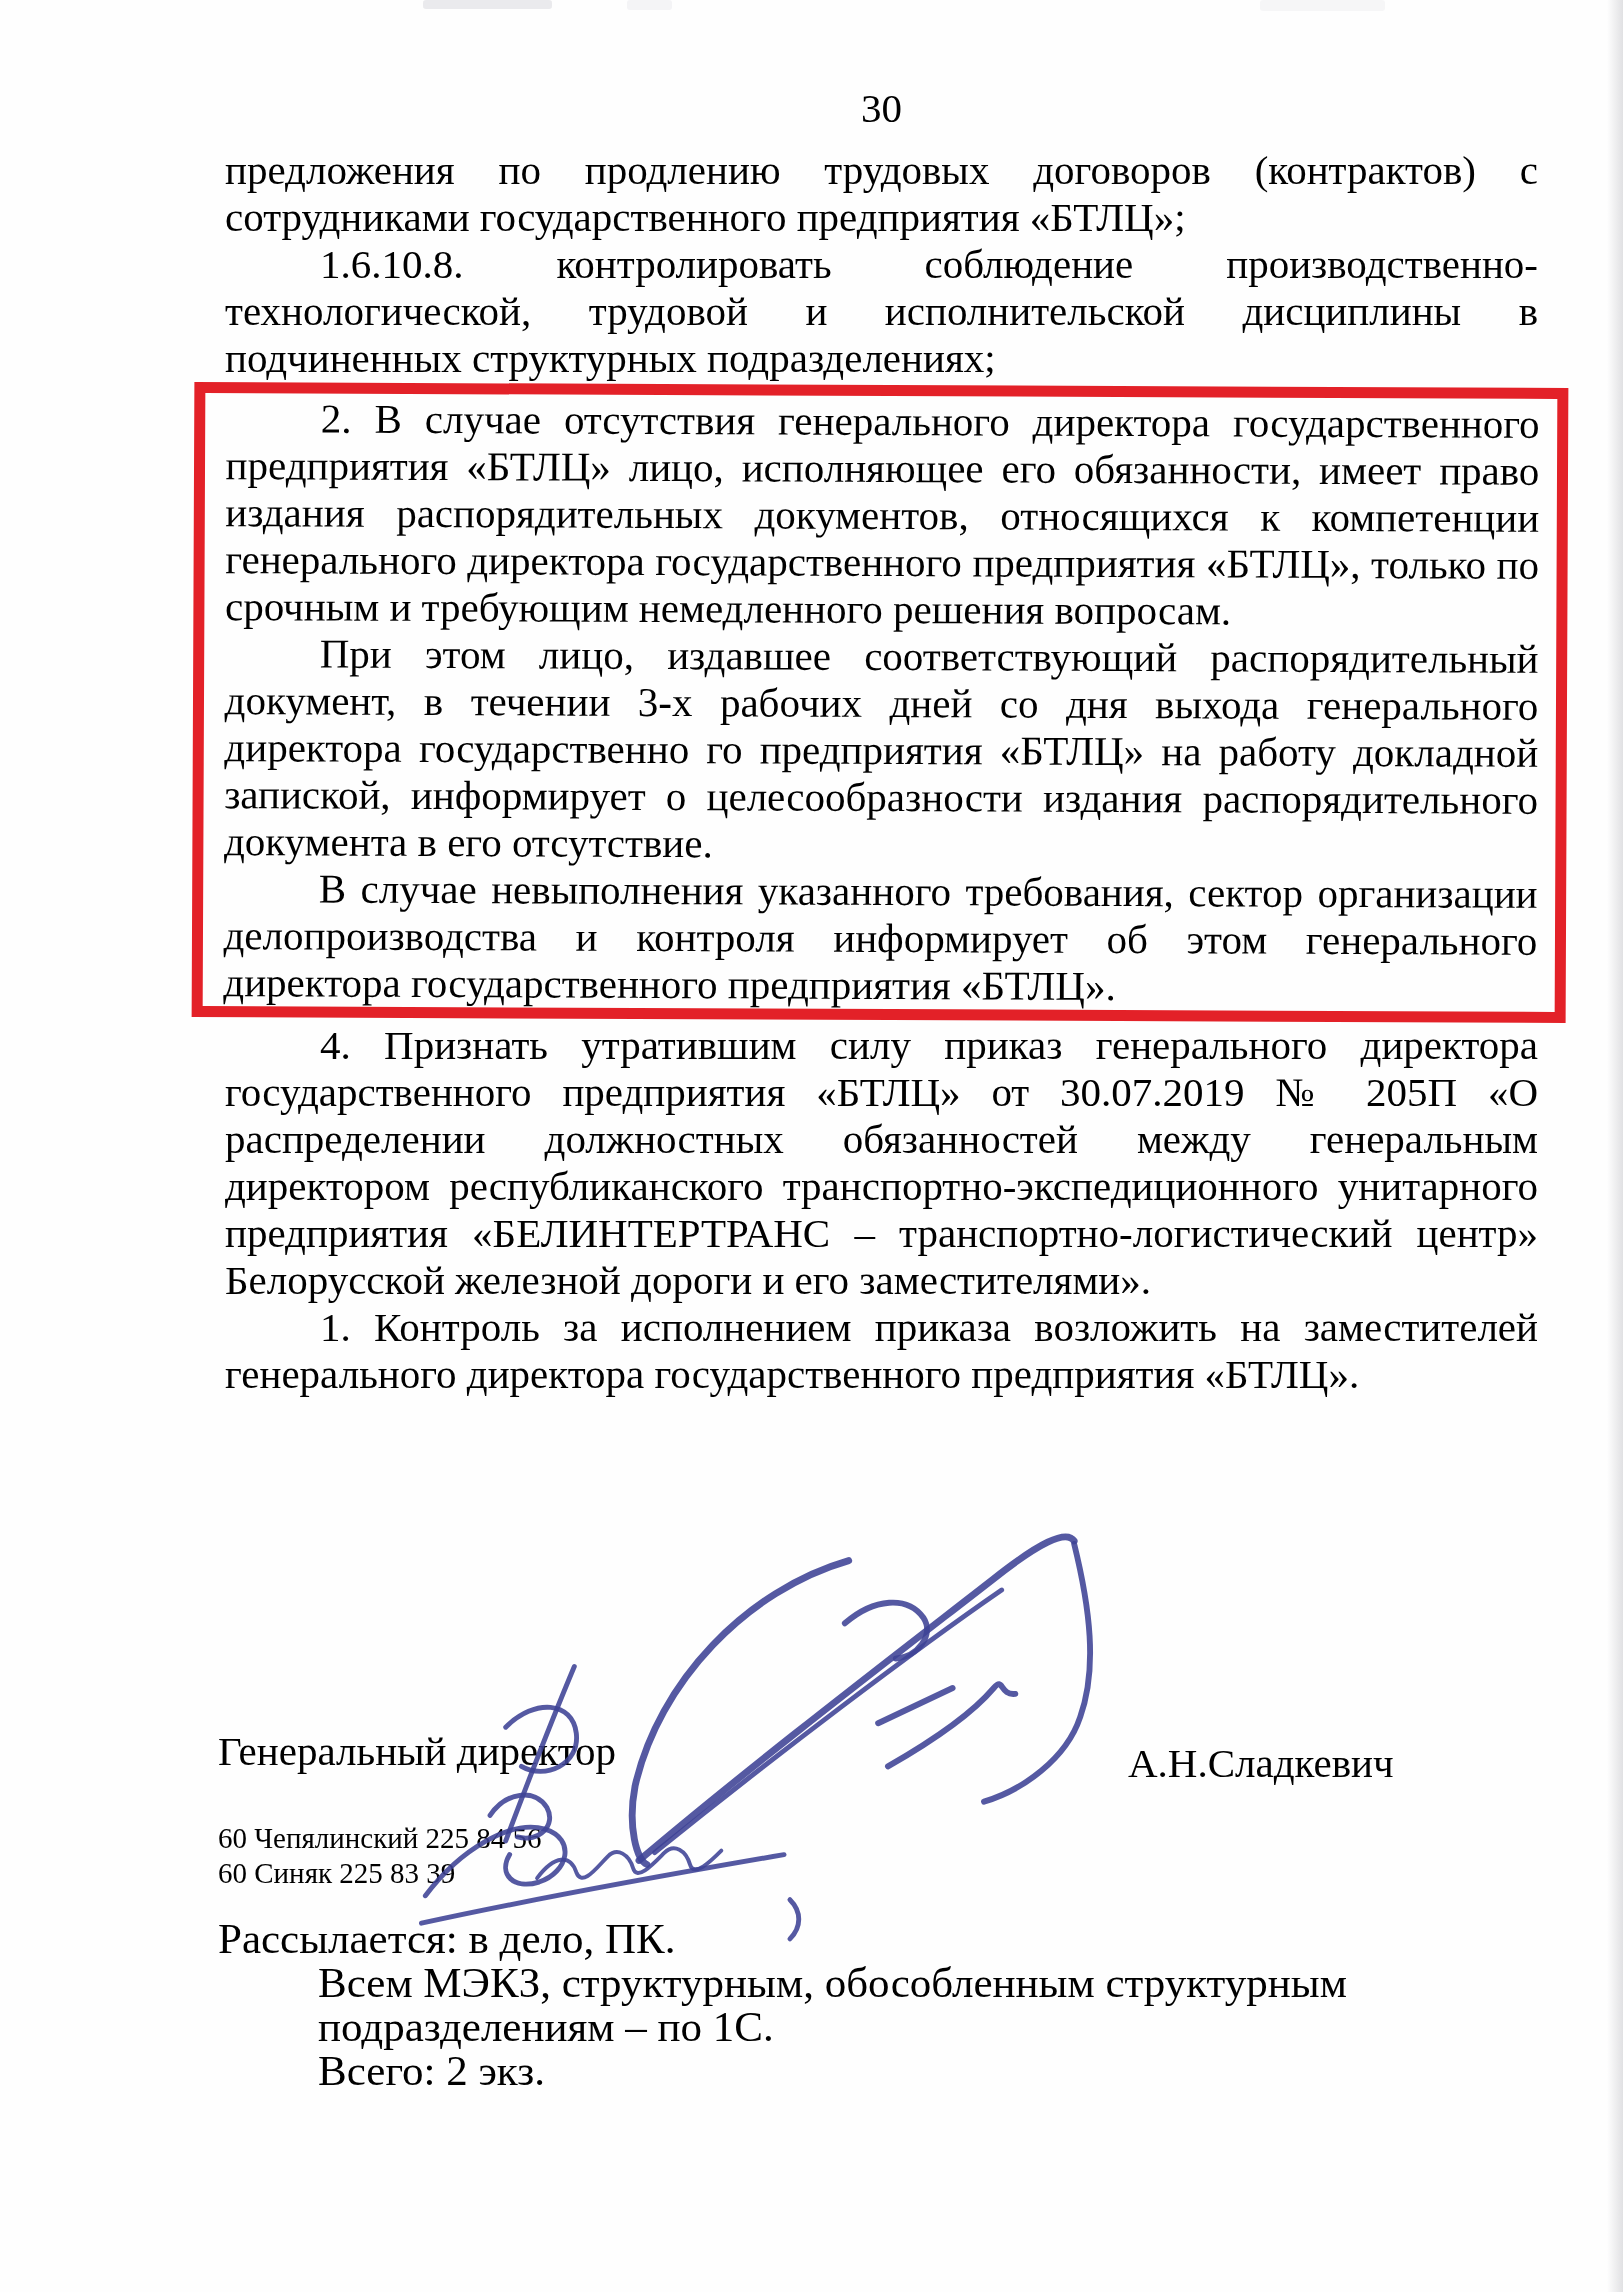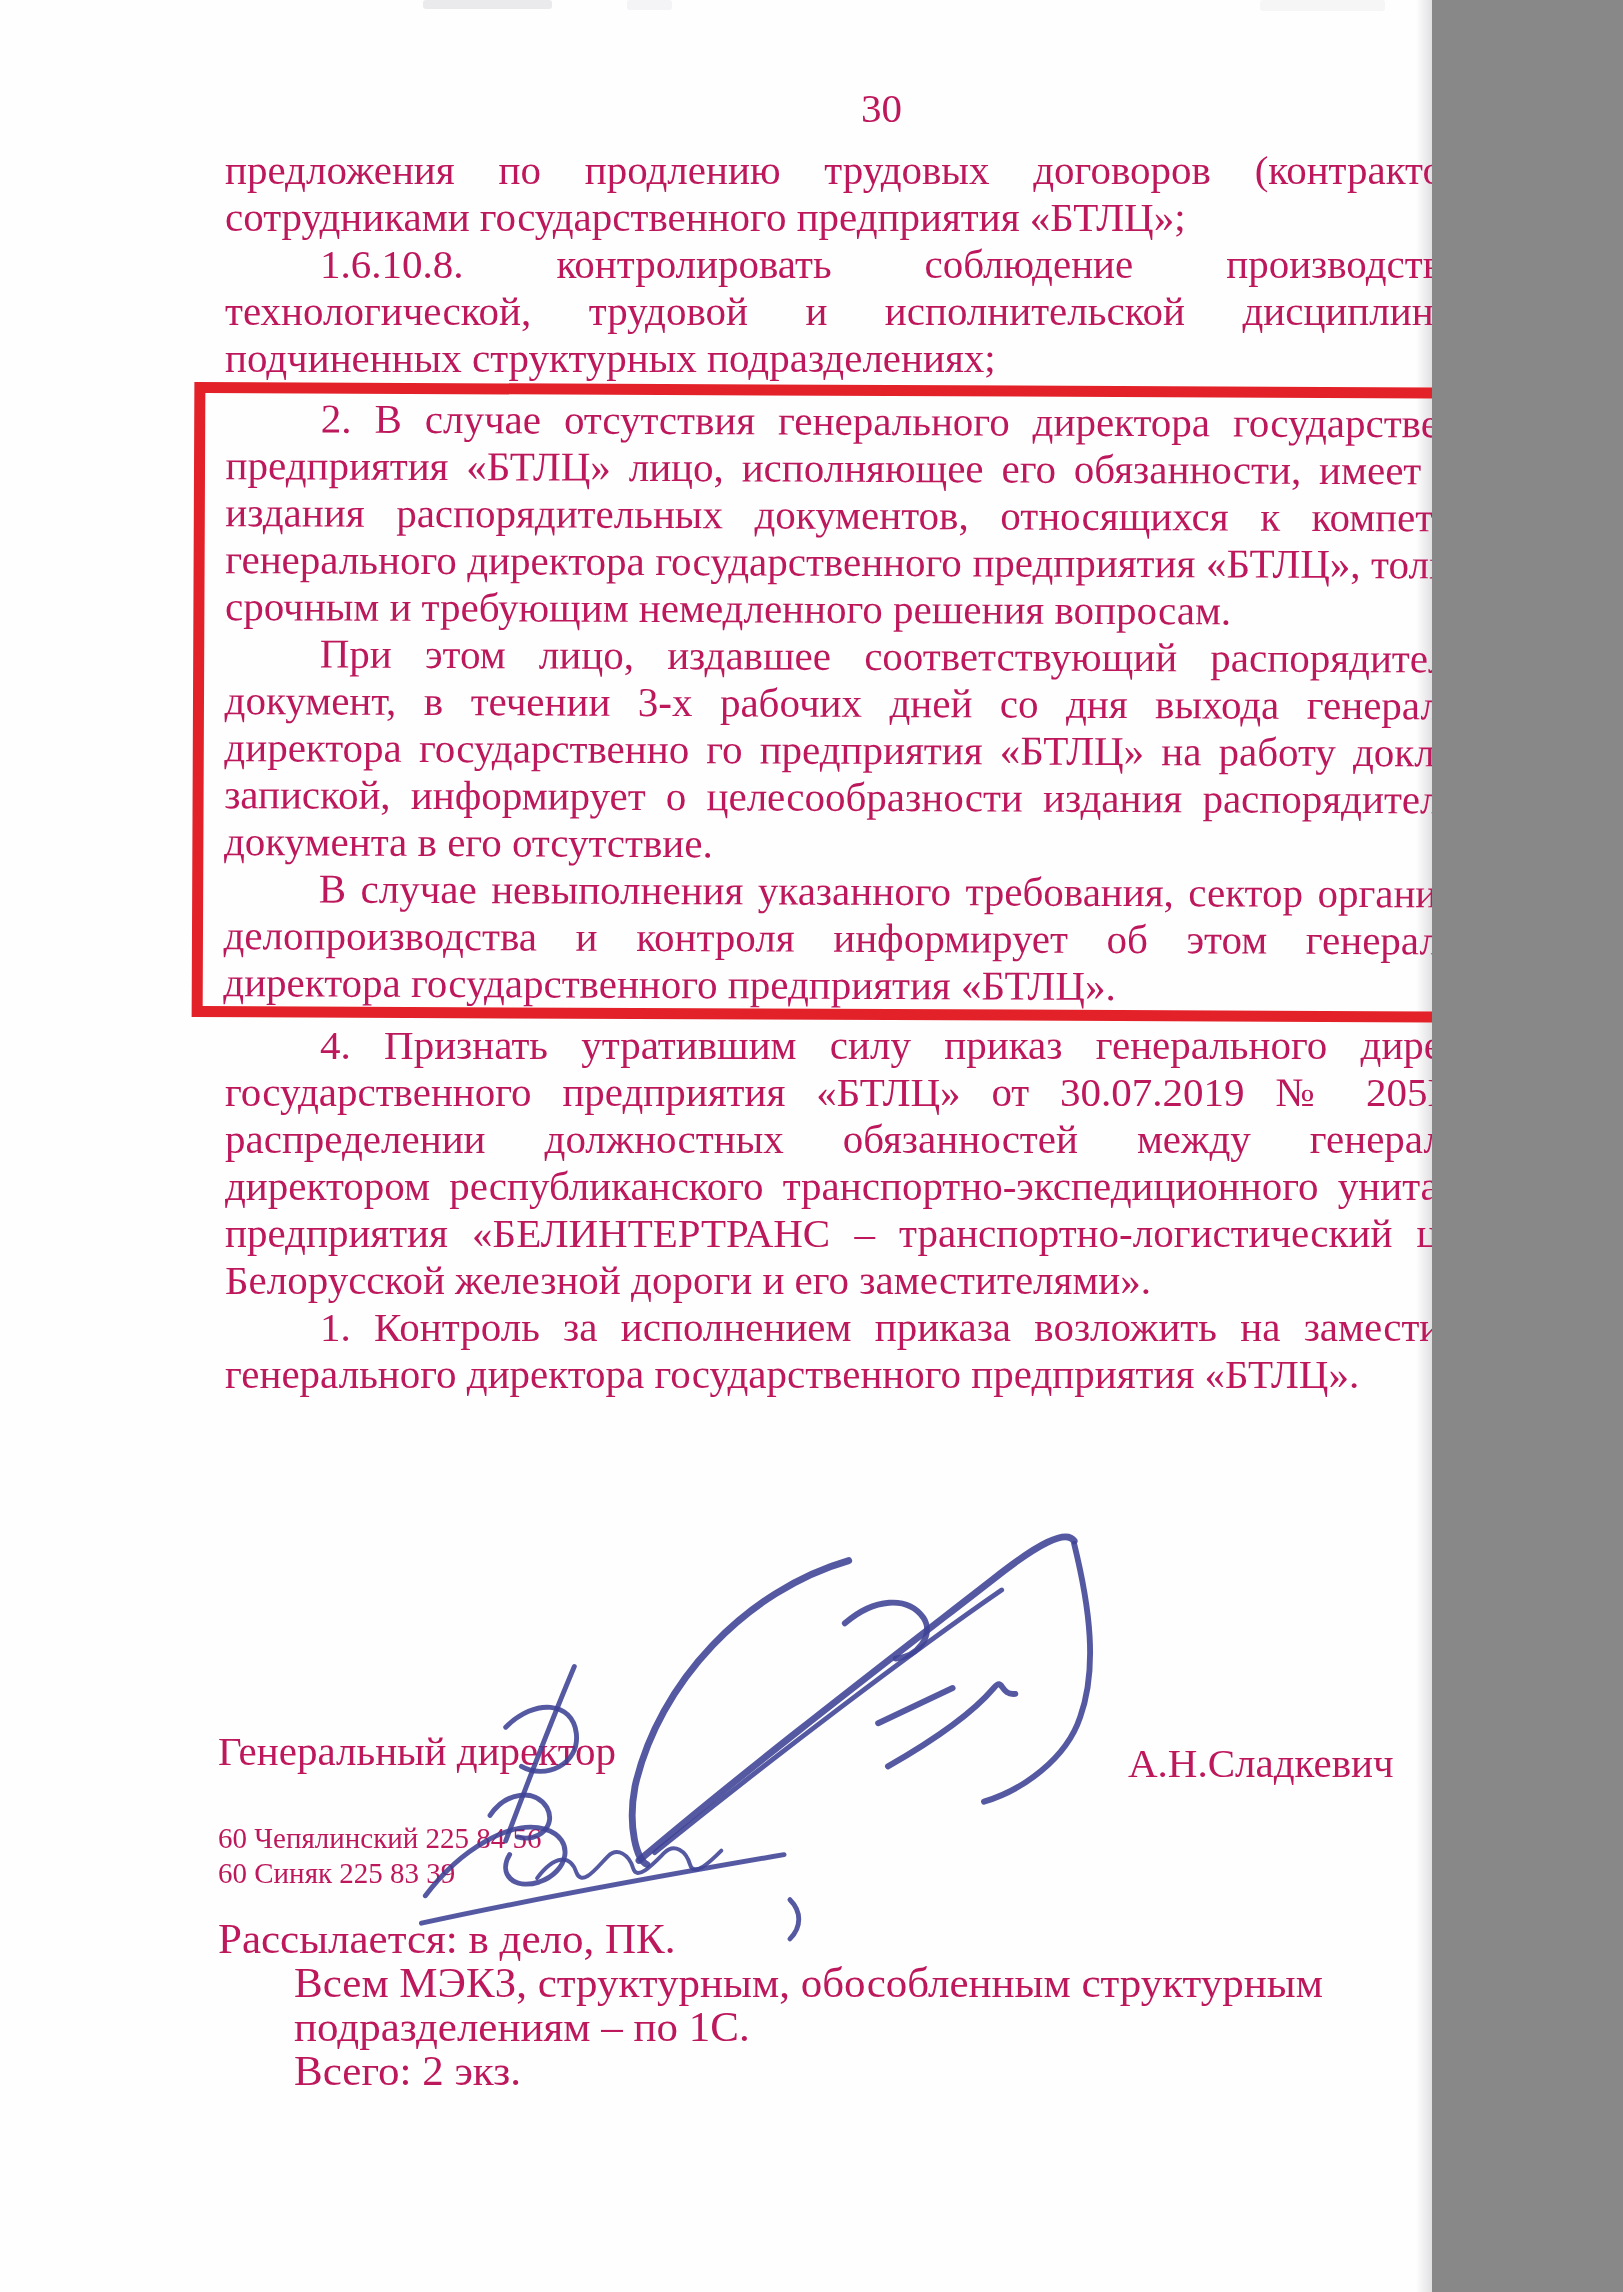--- a/index.html
+++ b/index.html
@@ -1,22 +1,22 @@
 <!DOCTYPE html>
 <html lang="ru" style="--red: #e32128; --ink: #3d4295;"><head>
 <meta charset="utf-8">
 <style>
   html,body{margin:0;padding:0;background:#888;}
   .page{
     position:relative;
-    width:1432px;height:2293px;
+    width:1623px;height:2293px;
     background:#fefefe;
     overflow:hidden;
     font-family:"Liberation Serif","DejaVu Serif",serif;
-    color:#be185d;
+    color:#000000;
   }
   .page-number{
     position:absolute;top:86px;left:225px;width:1313px;
     text-align:center;font-size:41px;line-height:45px;
   }
   .body-col{
     position:absolute;top:147px;left:225px;width:1313px;
     font-size:41px;line-height:47px;text-align:justify;
   }
   .body-col p{margin:0;}
@@ -30,21 +30,21 @@
   .sig-line{position:absolute;top:1727px;left:218px;width:1329px;font-size:41px;}
   .sig-name{position:absolute;left:910px;top:12px;text-align:center;}
   .contacts{
     position:absolute;top:1821px;left:218px;
     font-size:29px;line-height:35px;
   }
   .distribution{
     position:absolute;top:1917px;left:218px;
     font-size:43px;line-height:44px;
   }
-  .distribution .dist-indent{margin-left:76px;}
+  .distribution .dist-indent{margin-left:100px;}
   .ink-overlay{position:absolute;top:0;left:0;pointer-events:none;}
   .ink-overlay path{fill:none;stroke:var(--ink,#3d4295);stroke-linecap:round;opacity:.88;}
   .edge-strip{
     position:absolute;top:0;right:0;width:15.7px;height:2293px;
     background:linear-gradient(to right,rgba(120,120,130,0),rgba(120,120,130,0.22));
   }
   .smudge{position:absolute;background:#d9d9de;border-radius:2.9px;opacity:.55;}
   .smudge.s1{left:423px;top:0;width:129px;height:8.8px;}
   .smudge.s2{left:627px;top:0;width:45px;height:9.8px;opacity:.25;}
   .smudge.s3{left:1260px;top:0;width:125px;height:10.8px;opacity:.2;}

